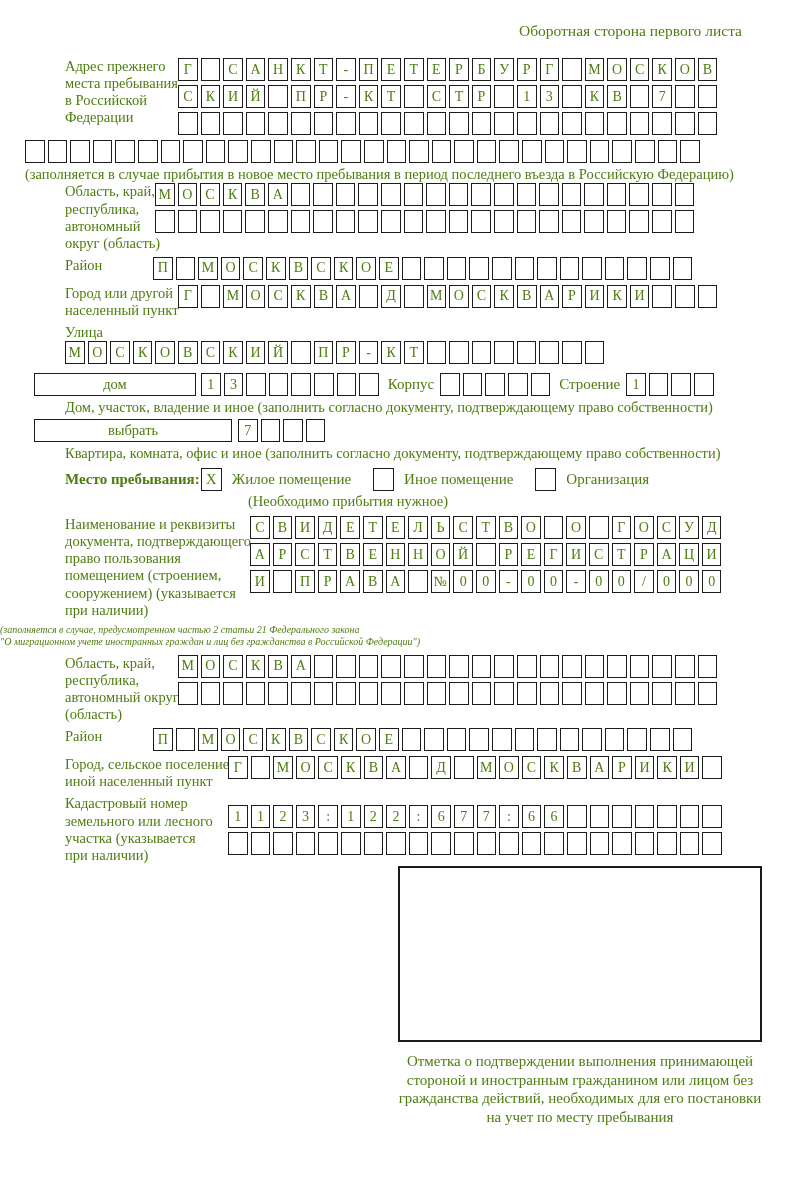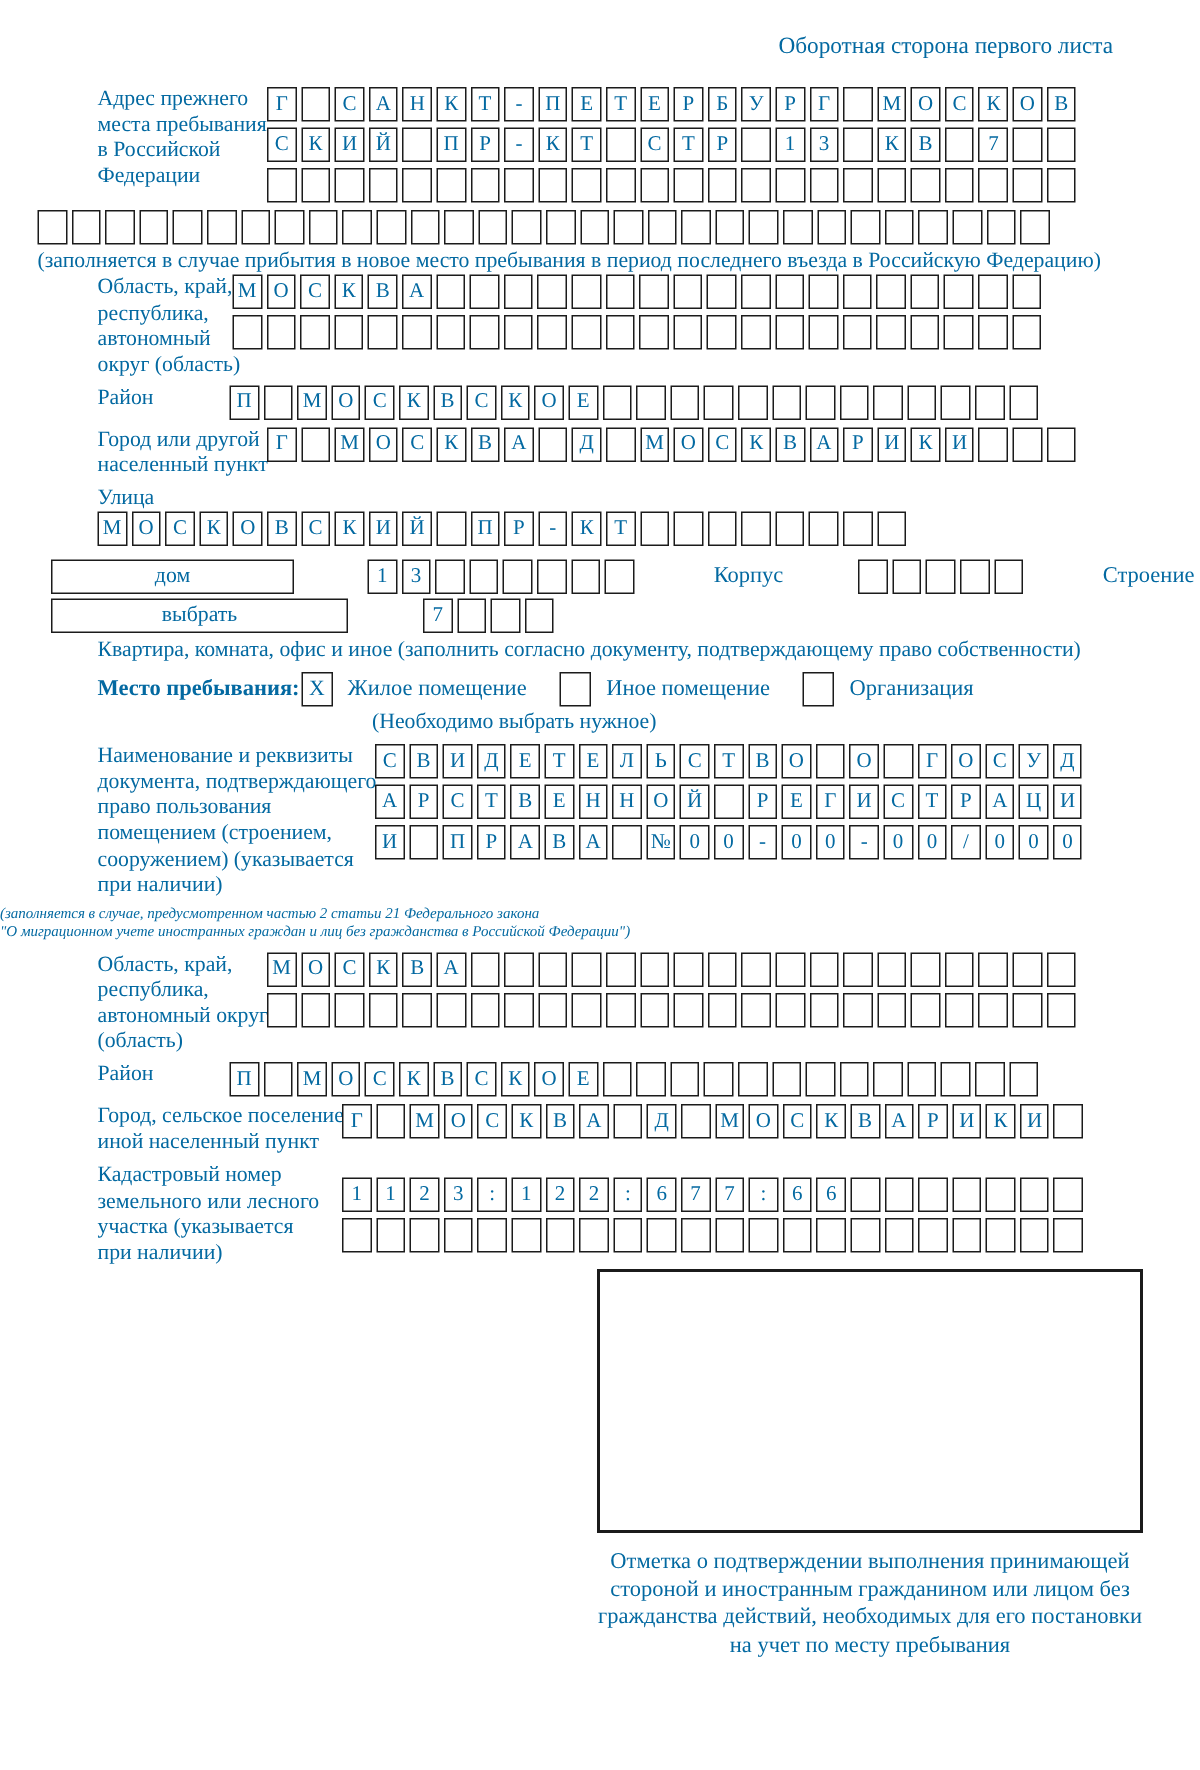--- a/index.html
+++ b/index.html
@@ -1,18 +1,18 @@
 <!DOCTYPE html>
 <html><head>
 <meta charset="utf-8">
 <style>
   html,body{margin:0;padding:0;background:#fff;}
   .page{
     width:800px;height:1180px;box-sizing:border-box;position:relative;
-    background:#fff;color:#0369a1;
+    background:#fff;color:#4d7c0f;
     font-family:"Liberation Serif","DejaVu Serif",serif;
     overflow:hidden;
   }
   .page-title{ text-align:right; padding:22px 58px 0 0; font-size:15.5px; }
 
   .frow{ display:flex; align-items:flex-start; margin:0 0 5px 65px; }
   .lbl{ flex:none; font-size:14.5px; line-height:1.18; white-space:pre; }
   .w113{width:113px;} .w90{width:90px;} .w88{width:88px;}
   .w185{width:185px;} .w163{width:163px;}
   .rowscol{ display:flex; flex-direction:column; gap:4px; }
@@ -24,21 +24,21 @@
     border:1.5px solid #1b1b1b;
     display:flex; align-items:center; justify-content:center;
     font-size:14px; line-height:1; background:#fff;
   }
   .fullrow{ margin:4px 0 3px 25px; }
 
   .note{ font-size:14.5px; margin-left:65px; line-height:1.2; }
   .note-center{ text-align:left; margin:2px 35px 0 25px; }
   .sec-title{ font-weight:bold; text-align:center; font-size:16px; margin:5px 40px 7px 0; }
 
-  .house-row{ display:flex; align-items:center; margin:2px 0 3px 34px;gap:44px; }
+  .house-row{ display:flex; align-items:center; margin:2px 0 3px 34px; }
   .widebox{
     box-sizing:content-box; border:1.6px solid #1b1b1b; height:21px;
     display:flex; align-items:center; justify-content:center;
     font-size:14.5px; background:#fff; flex:none;
   }
   .w-dom{width:160px;} .w-kv{width:196px;}
   .inline-lbl{ font-size:15px; padding:0 6px 0 9px; white-space:pre; }
   .fieldnote{ margin:0 0 3px 65px; font-size:14.5px; }
 
   .stay-row{ display:flex; align-items:center; margin:6px 0 2px 65px; font-size:15px; }
@@ -361,20 +361,21 @@
         <span class="cell"></span>
       </div>
     <div class="inline-lbl">Строение</div>
     <div class="cells">
         <span class="cell">1</span>
         <span class="cell"></span>
         <span class="cell"></span>
         <span class="cell"></span>
       </div>
   </div>
+  <div class="fieldnote">Дом, участок, владение и иное (заполнить согласно документу, подтверждающему право собственности)</div>
 
   <div class="house-row">
     <div class="widebox w-kv">выбрать</div>
     <div class="cells" style="margin-left:6px;">
         <span class="cell">7</span>
         <span class="cell"></span>
         <span class="cell"></span>
         <span class="cell"></span>
       </div>
   </div>
@@ -382,21 +383,21 @@
 
   <div class="stay-row">
     <span class="stay-lbl">Место пребывания:</span>
     <span class="checkbox">X</span>
     <span class="opt-lbl">Жилое помещение</span>
     <span class="checkbox"></span>
     <span class="opt-lbl">Иное помещение</span>
     <span class="checkbox"></span>
     <span class="opt-lbl">Организация</span>
   </div>
-  <div class="choose-note">(Необходимо выбрать нужное)</div>
+  <div class="choose-note">(Необходимо прибытия нужное)</div>
 
   <div class="frow">
     <div class="lbl w185">Наименование и реквизиты
 документа, подтверждающего
 право пользования
 помещением (строением,
 сооружением) (указывается
 при наличии)</div>
     <div class="rowscol">
       <div class="cells">

